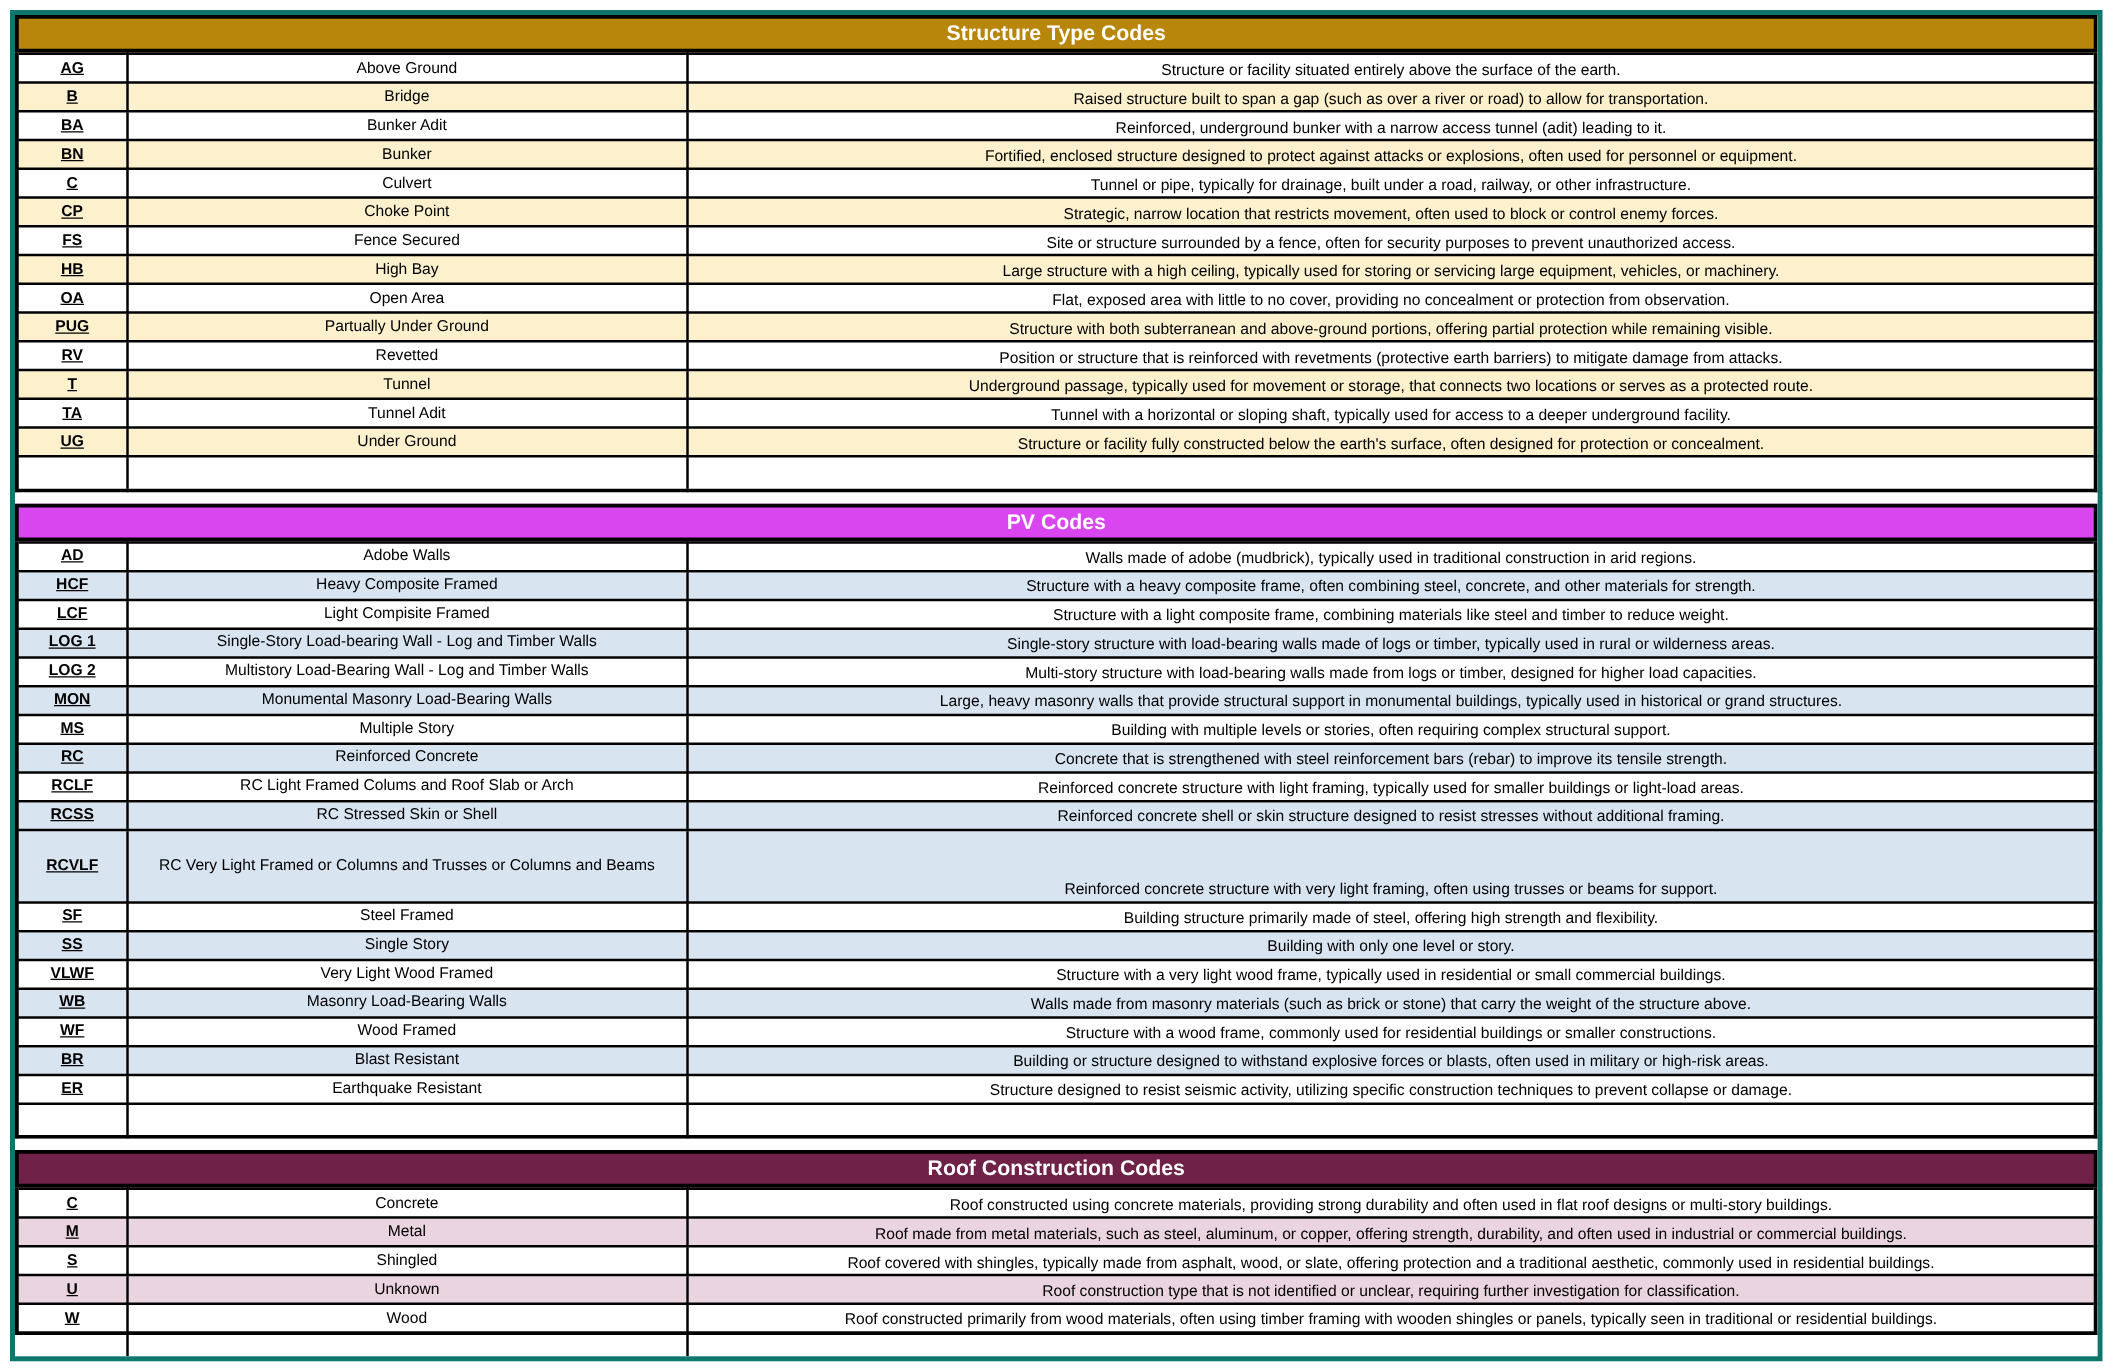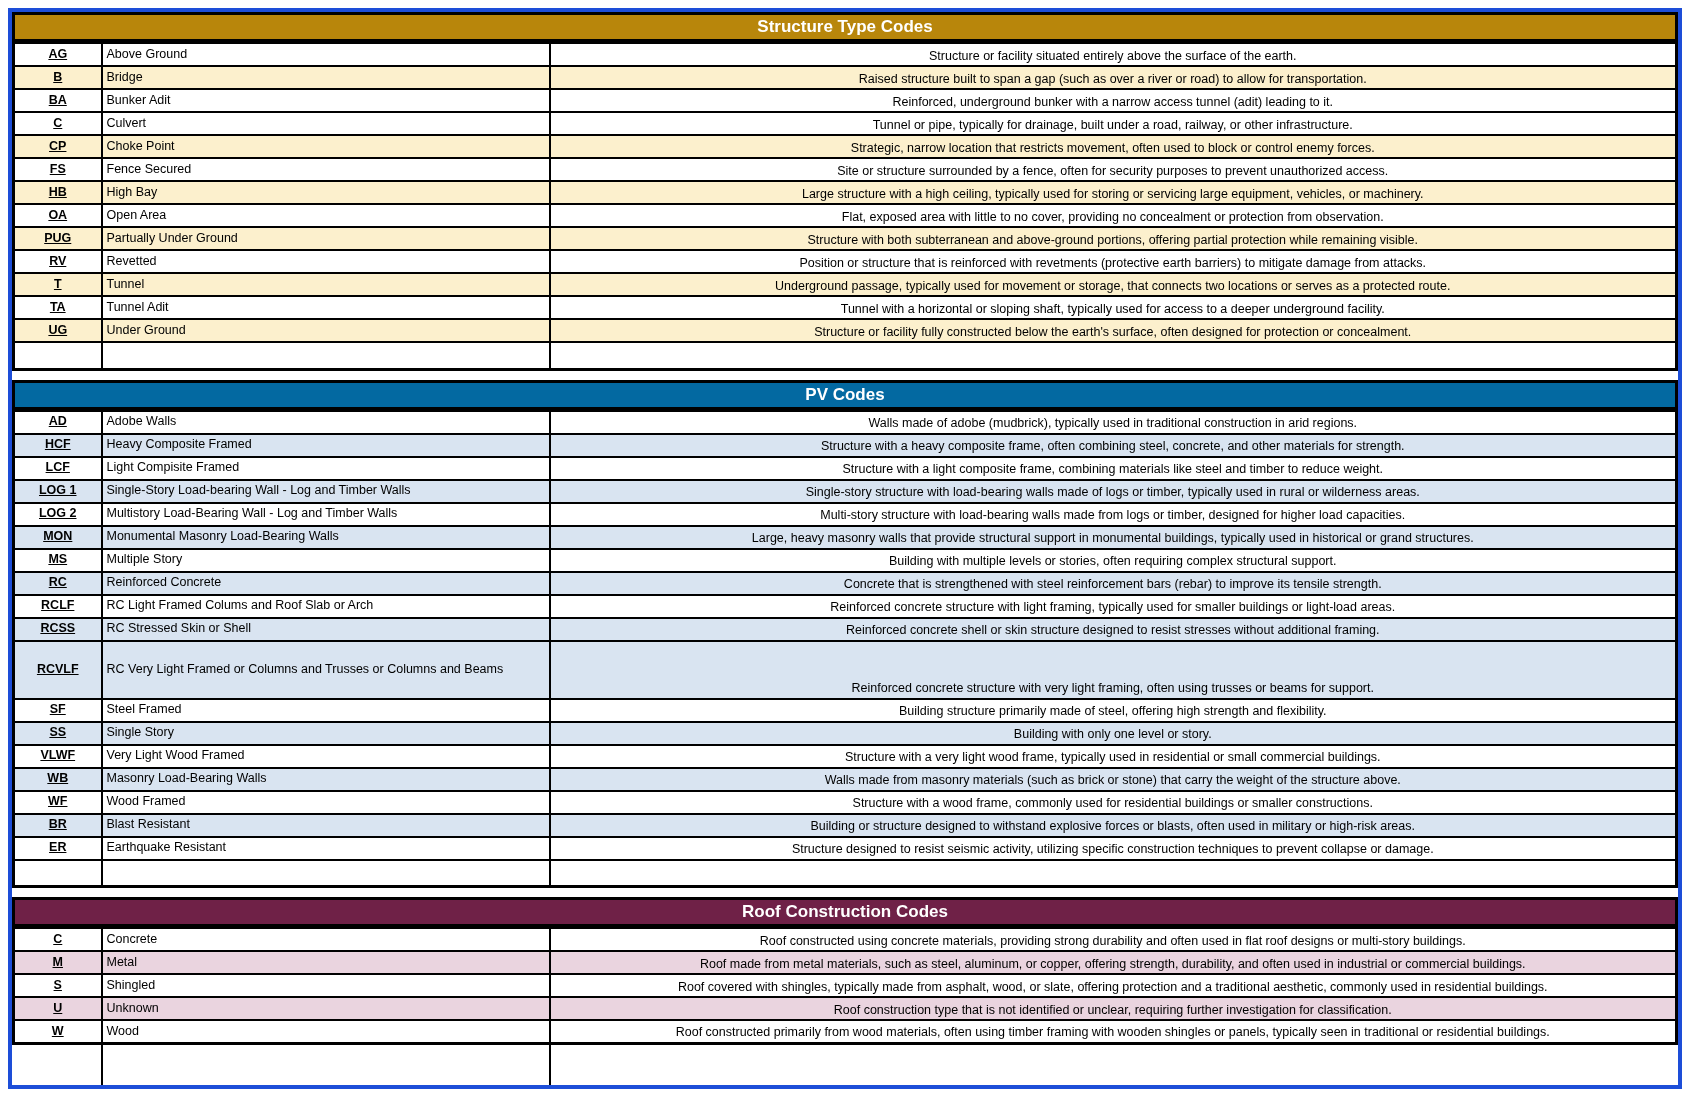--- a/index.html
+++ b/index.html
@@ -6,21 +6,21 @@
   * { box-sizing: border-box; }
   html, body { margin: 0; padding: 0; background: #ffffff; }
   body {
     font-family: "Liberation Sans", sans-serif;
     color: #000;
   }
   .sheet {
     width: 1674px;
     height: 1081px;
     margin: 8px;
-    border: 4px solid #1d4ed8;
+    border: 4px solid #0f766e;
     background: #fff;
     overflow: hidden;
     display: flex;
     flex-direction: column;
   }
   .section-header {
     height: 30px;
     flex: 0 0 auto;
     display: flex;
     align-items: center;
@@ -51,21 +51,21 @@
   tr.data-row td { height: 23px; }
   tr.tall td { height: 58px; }
   tr.tinted td { background: var(--tint); }
   td.code {
     text-align: center;
     vertical-align: middle;
     font-weight: bold;
     text-decoration: underline;
   }
   td.name {
-    text-align: left;
+    text-align: center;
     vertical-align: middle;
   }
   td.desc {
     text-align: center;
     vertical-align: bottom;
   }
   tr.empty-row td { height: 27px; background: #fff; }
   .section-gap { height: 9px; flex: 0 0 auto; background: #fff; }
   .bottom-filler {
     flex: 1 1 auto;
@@ -100,20 +100,25 @@
           <tr class="data-row tinted">
             <td class="code">B</td>
             <td class="name">Bridge</td>
             <td class="desc">Raised structure built to span a gap (such as over a river or road) to allow for transportation.</td>
           </tr>
           <tr class="data-row">
             <td class="code">BA</td>
             <td class="name">Bunker Adit</td>
             <td class="desc">Reinforced, underground bunker with a narrow access tunnel (adit) leading to it.</td>
           </tr>
+          <tr class="data-row tinted">
+            <td class="code">BN</td>
+            <td class="name">Bunker</td>
+            <td class="desc">Fortified, enclosed structure designed to protect against attacks or explosions, often used for personnel or equipment.</td>
+          </tr>
           <tr class="data-row">
             <td class="code">C</td>
             <td class="name">Culvert</td>
             <td class="desc">Tunnel or pipe, typically for drainage, built under a road, railway, or other infrastructure.</td>
           </tr>
           <tr class="data-row tinted">
             <td class="code">CP</td>
             <td class="name">Choke Point</td>
             <td class="desc">Strategic, narrow location that restricts movement, often used to block or control enemy forces.</td>
           </tr>
@@ -162,21 +167,21 @@
             <td></td>
             <td></td>
           </tr>
         </tbody>
     </table>
   </section>
 
   <div class="section-gap"></div>
 
   <section style="--tint: #D9E4F1;">
-    <div class="section-header" style="background: #0369a1; text-align: right;">
+    <div class="section-header" style="background: #d946ef; text-align: right;">
       <span>PV Codes</span>
     </div>
     <table class="codes">
       <colgroup>
           <col class="c-code">
           <col class="c-name">
           <col class="c-desc">
         </colgroup>
       <tbody>
           <tr class="data-row">

